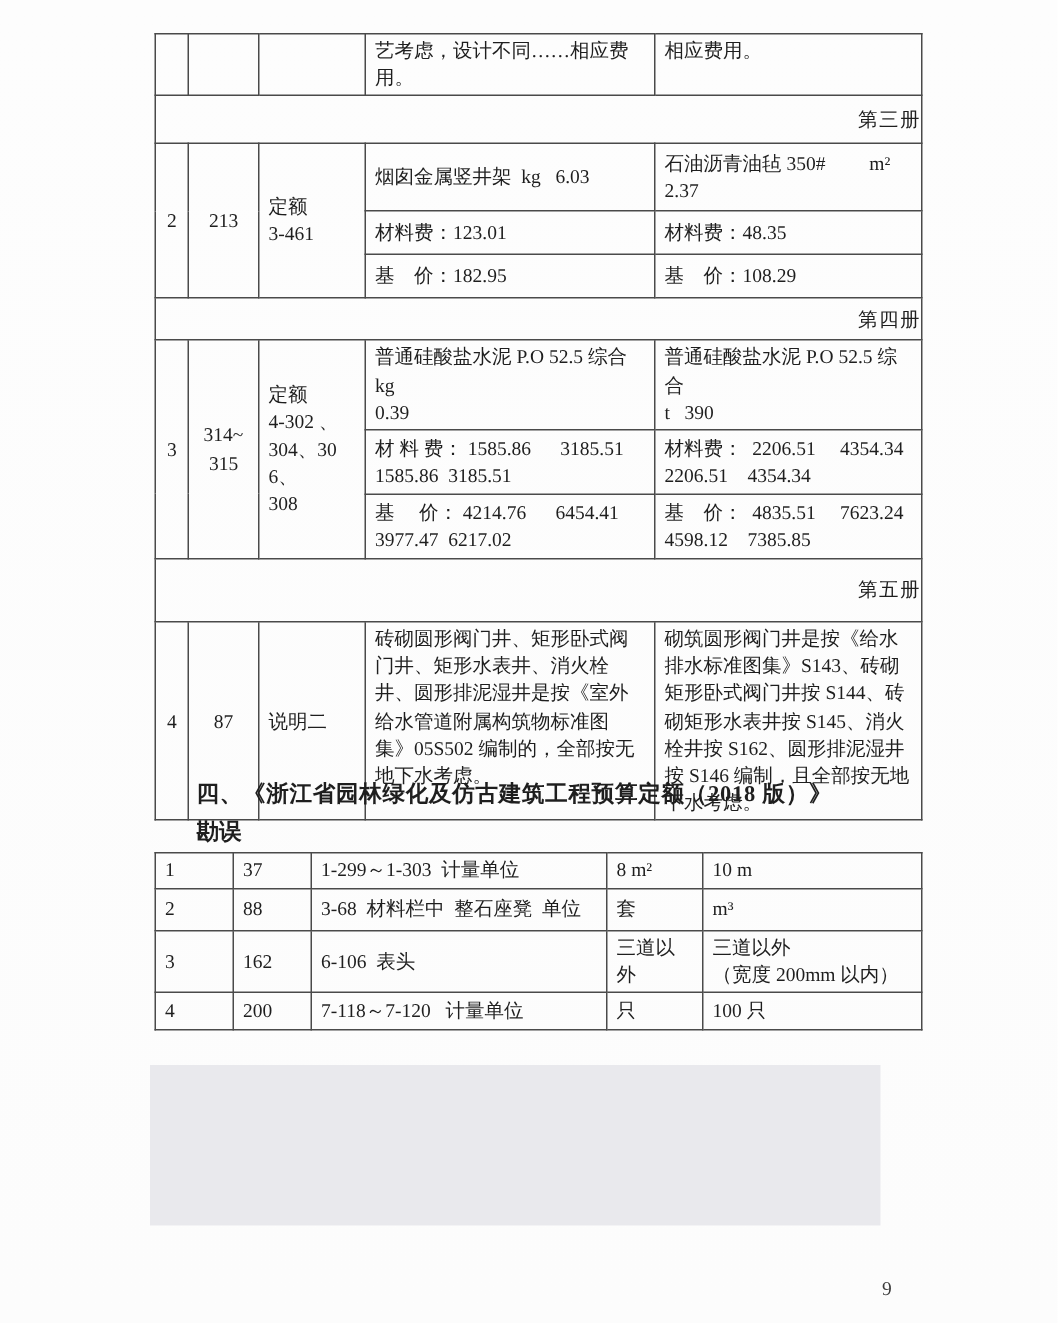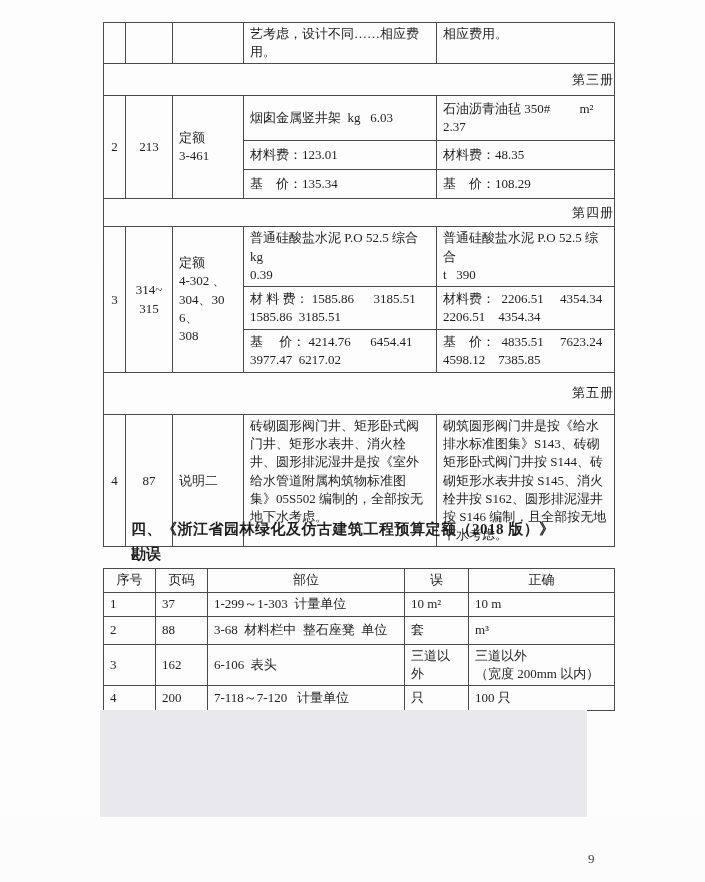--- a/index.html
+++ b/index.html
@@ -79,21 +79,21 @@
 3-461</td>
       <td>烟囱金属竖井架  kg   6.03</td>
       <td>石油沥青油毡 350#　 　m²
 2.37</td>
     </tr>
     <tr style="height:29px">
       <td>材料费：123.01</td>
       <td>材料费：48.35</td>
     </tr>
     <tr style="height:29px">
-      <td>基　价：135.34</td>
+      <td>基　价：182.95</td>
       <td>基　价：108.29</td>
     </tr>
     <tr style="height:28px">
       <td class="band" colspan="5">第四册</td>
     </tr>
     <tr style="height:37px">
       <td class="c-center" rowspan="3">3</td>
       <td class="c-center" rowspan="3">314~
 315</td>
       <td rowspan="3">定额
@@ -135,32 +135,25 @@
 
   <table class="errata-table">
     <colgroup>
       <col style="width:52px">
         <col style="width:52px">
         <col style="width:197px">
       <col style="width:64px">
         <col style="width:146px">
     </colgroup>
     <tbody>
-        <tr style="height:24px">
-      <td class="hdr">序号</td>
-      <td class="hdr">页码</td>
-      <td class="hdr">部位</td>
-      <td class="hdr">误</td>
-      <td class="hdr">正确</td>
-    </tr>
     <tr style="height:24px">
       <td>1</td>
       <td>37</td>
       <td>1-299～1-303  计量单位</td>
-      <td>10 m²</td>
+      <td>8 m²</td>
       <td>10 m</td>
     </tr>
     <tr style="height:28px">
       <td>2</td>
       <td>88</td>
       <td>3-68  材料栏中  整石座凳  单位</td>
       <td>套</td>
       <td>m³</td>
     </tr>
     <tr style="height:37px">

